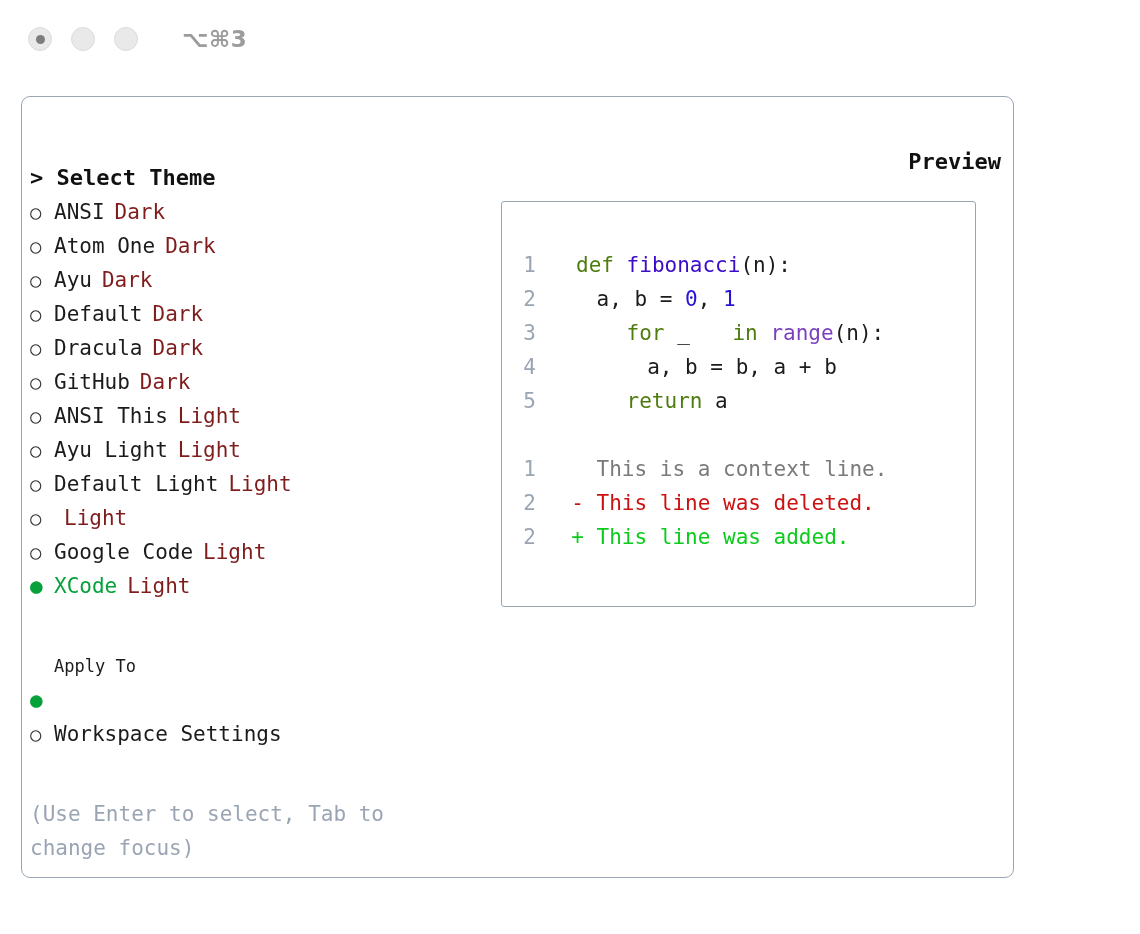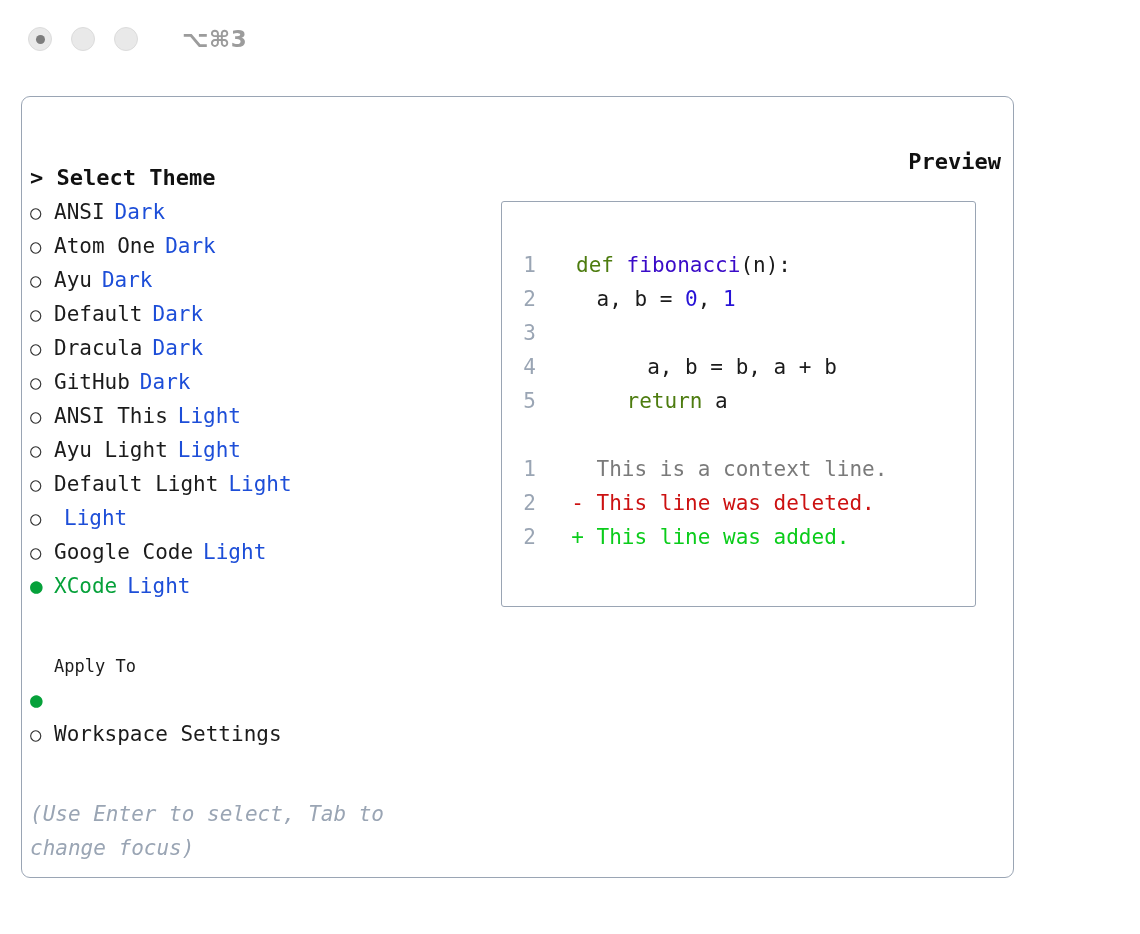--- a/index.html
+++ b/index.html
@@ -121,41 +121,40 @@
     color: #06a13a;
     font-size: 21px;
   }
   .theme-name {
     color: #1b1b1b;
   }
   .theme-row.selected .theme-name {
     color: #06a13a;
   }
   .theme-kind {
-    color: #1d4ed8;
+    color: #7f1d1d;
     margin-left: 10px;
     text-align: center;
   }
 
   .apply-title {
     font-size: 17px;
     color: #1b1b1b;
     line-height: 34px;
     padding-left: 24px;
     white-space: pre;
   }
   .spacer-lg { height: 46px; }
 
   .hint {
     font-size: 21px;
     color: #9aa5b4;
     line-height: 34px;
     width: 400px;
     white-space: normal;
-    font-style: italic;
   }
 
   
   .preview-title {
     font-size: 22px;
     font-weight: 700;
     color: #111111;
     line-height: 34px;
     text-align: right;
   }
@@ -246,21 +245,21 @@
         <div class="hint">(Use Enter to select, Tab to change focus)</div>
       </div>
 
       <div class="right-col">
         <div class="preview-title">Preview</div>
 
         <div class="code-box">
           <div id="code-sample">
               <div class="code-line"><span class="gutter">1</span><span class="code-text"><span class="tok-kw">def</span><span class="tok-plain"> </span><span class="tok-fn">fibonacci</span><span class="tok-plain">(n):</span></span></div>
               <div class="code-line"><span class="gutter">2</span><span class="code-text"><span class="tok-plain">    a, b = </span><span class="tok-num">0</span><span class="tok-plain">, </span><span class="tok-num">1</span></span></div>
-              <div class="code-line"><span class="gutter">3</span></div>
+              <div class="code-line"><span class="gutter">3</span><span class="code-text"><span class="tok-plain">    </span><span class="tok-kw">for</span><span class="tok-plain"> _ </span><span class="tok-kw">in</span><span class="tok-plain"> </span><span class="tok-call">range</span><span class="tok-plain">(n):</span></span></div>
               <div class="code-line"><span class="gutter">4</span><span class="code-text"><span class="tok-plain">        a, b = b, a + b</span></span></div>
               <div class="code-line"><span class="gutter">5</span><span class="code-text"><span class="tok-plain">    </span><span class="tok-kw">return</span><span class="tok-plain"> a</span></span></div>
             </div>
           <div class="blank-line"></div>
           <div id="diff-sample">
               <div class="code-line"><span class="gutter">1</span><span class="diff-ctx">    </span><span class="diff-ctx">This is a context line.</span></div>
               <div class="code-line"><span class="gutter">2</span><span class="diff-del">  - </span><span class="diff-del">This line was deleted.</span></div>
               <div class="code-line"><span class="gutter">2</span><span class="diff-add">  + </span><span class="diff-add">This line was added.</span></div>
             </div>
         </div>

